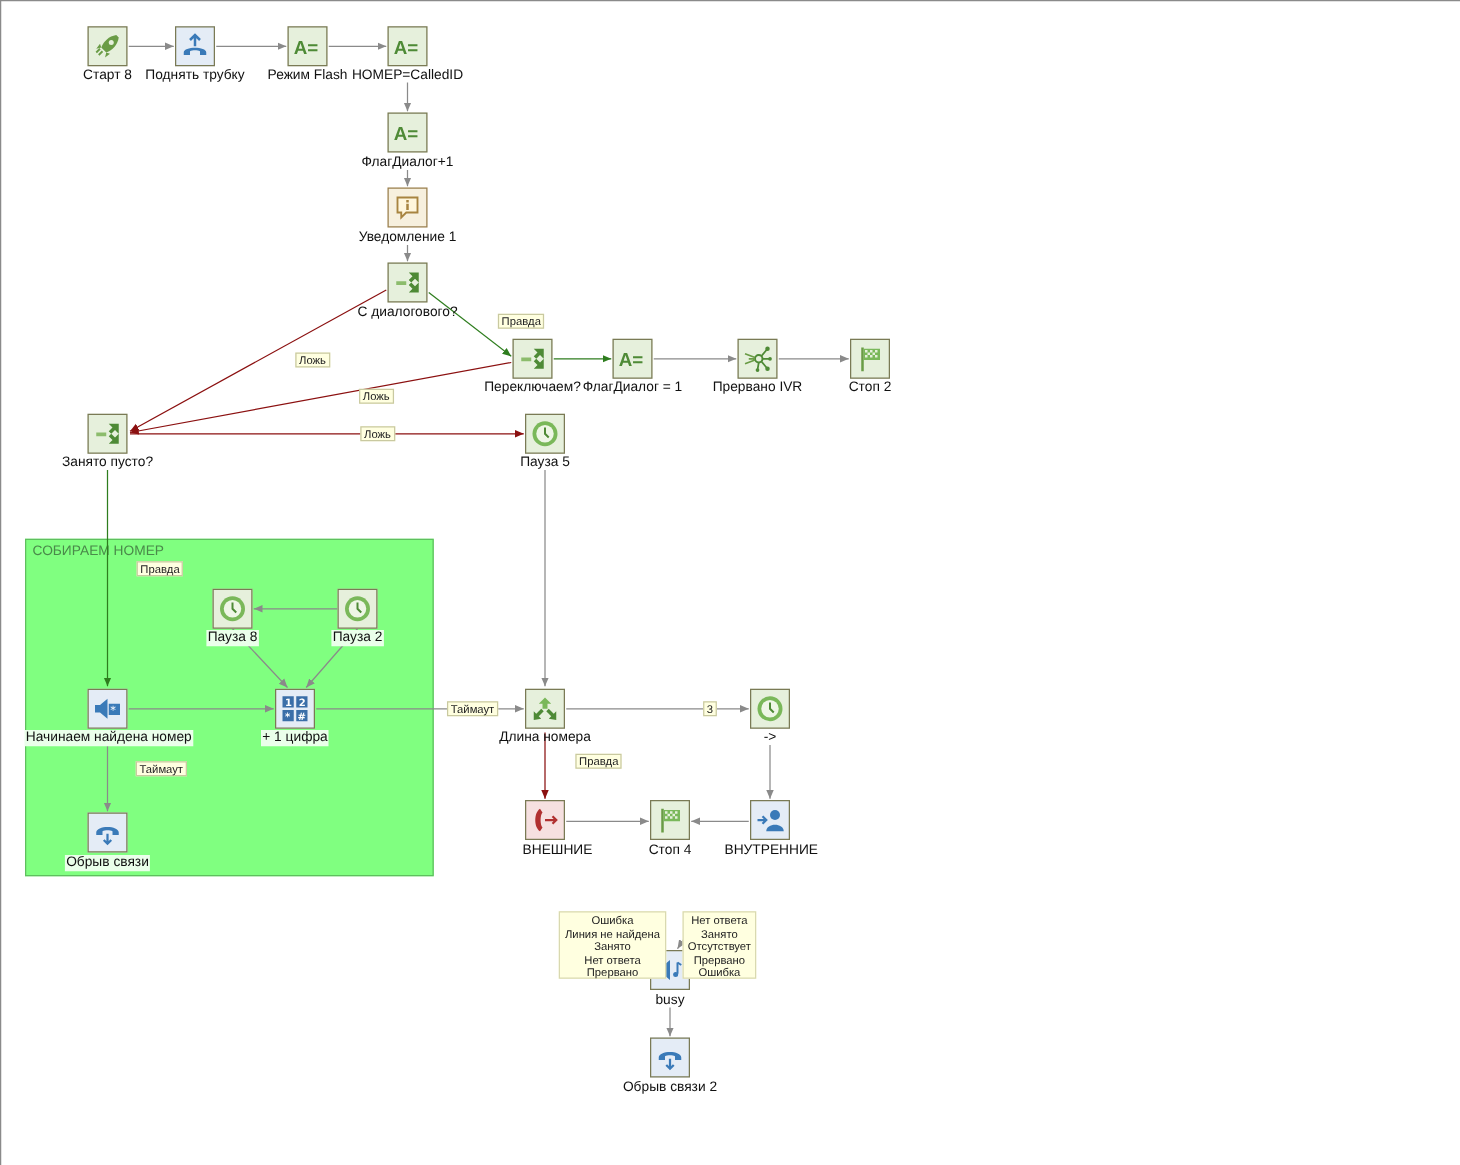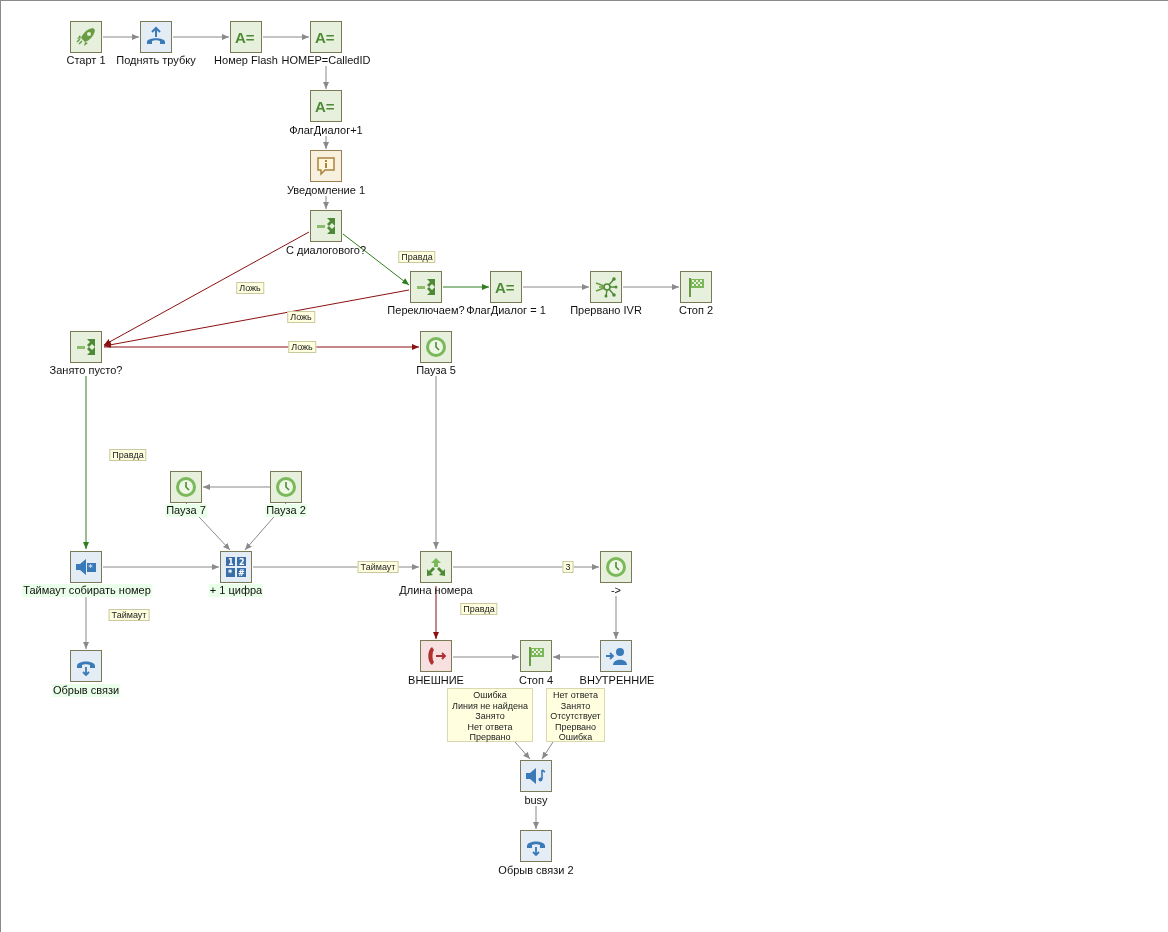--- a/index.html
+++ b/index.html
@@ -12,30 +12,33 @@
   svg#edges{position:absolute;left:0;top:0;}
   .node{position:absolute;width:32px;height:32px;box-sizing:border-box;border:1px solid #7a7a55;display:flex;align-items:center;justify-content:center;}
   .node svg{display:block;}
   .c-green{background:#e6f0dc;}
   .c-blue{background:#e4ecf6;}
   .c-yellow{background:#f7f0de;border-color:#9a8050;}
   .c-red{background:#f6e0e0;}
   .lbl{position:absolute;white-space:nowrap;transform:translateX(-50%);font-size:11px;line-height:13px;color:#111;}
   .in-group{background:#eaffea;padding:0 1px;}
   .elabel{position:absolute;transform:translate(-50%,-50%);background:#ffffe0;border:1px solid #c9c9a0;font-size:9px;line-height:10px;padding:0 2px;white-space:nowrap;color:#222;margin-left:43px;}
-  .note{position:absolute;background:#ffffe0;border:1px solid #d9d9b0;font-size:9px;line-height:10.5px;text-align:center;padding:1px 2px;box-sizing:border-box;color:#222;}
+  .note{position:absolute;background:#ffffe0;border:1px solid #d9d9b0;font-size:9px;line-height:10.5px;text-align:center;padding:1px 2px;box-sizing:border-box;color:#222;margin-top:41px;}
   .note div{white-space:nowrap;}
 </style>
 </head>
 <body>
 
 <div id="canvas">
   <div id="frame-top"></div>
   <div id="frame-left"></div>
 
+  <div id="group">
+    <div id="group-title">СОБИРАЕМ НОМЕР</div>
+  </div>
 
   <svg id="edges" width="1168" height="932">
     <defs>
       <marker id="ag" markerWidth="8" markerHeight="8" refX="7" refY="4" orient="auto">
           <path d="M0,1 L7,4 L0,7 z" fill="#8a8a8a"></path>
         </marker>
       <marker id="at" markerWidth="8" markerHeight="8" refX="7" refY="4" orient="auto">
           <path d="M0,1 L7,4 L0,7 z" fill="#2e7d1e"></path>
         </marker>
       <marker id="af" markerWidth="8" markerHeight="8" refX="7" refY="4" orient="auto">
@@ -80,36 +83,36 @@
   </svg>
 
   <div class="node c-green" style="left:70px;top:21px">
     <svg width="24" height="24" viewBox="0 0 24 24">
         <path d="M19 3 C13 4 9 8 7 13 L11 17 C16 15 20 11 21 5 Z" fill="#6a9c46"></path>
         <circle cx="15" cy="9" r="2" fill="#e6f0dc"></circle>
         <path d="M7 13 L3 14 L6 10 Z M11 17 L10 21 L14 18 Z" fill="#6a9c46"></path>
         <path d="M5 19 L8 16 M3 17 L6 14" stroke="#6a9c46" stroke-width="1.5"></path>
       </svg>
   </div>
-  <div class="lbl" style="left:86px;top:54px">Старт 1</div>
+  <div class="lbl" style="left:86px;top:54px">Старт 8</div>
 
   <div class="node c-blue" style="left:140px;top:21px">
     <svg width="24" height="24" viewBox="0 0 24 24">
         <path d="M3 17 C3 12 21 12 21 17 L21 19 L16 19 L16 16 C14 15 10 15 8 16 L8 19 L3 19 Z" fill="#3a7ab8"></path>
         <path d="M12 3 L12 12 M8 7 L12 3 L16 7" stroke="#3a7ab8" stroke-width="2" fill="none"></path>
       </svg>
   </div>
   <div class="lbl" style="left:156px;top:54px">Поднять трубку</div>
 
   <div class="node c-green" style="left:230px;top:21px">
     <svg width="24" height="18" viewBox="0 0 24 18">
         <text x="1" y="15" font-family="Liberation Sans, sans-serif" font-size="15" font-weight="bold" fill="#4e8a36">A=</text>
       </svg>
   </div>
-  <div class="lbl" style="left:246px;top:54px">Номер Flash</div>
+  <div class="lbl" style="left:246px;top:54px">Режим Flash</div>
 
   <div class="node c-green" style="left:310px;top:21px">
     <svg width="24" height="18" viewBox="0 0 24 18">
         <text x="1" y="15" font-family="Liberation Sans, sans-serif" font-size="15" font-weight="bold" fill="#4e8a36">A=</text>
       </svg>
   </div>
   <div class="lbl" style="left:326px;top:54px">НОМЕР=CalledID</div>
 
   <div class="node c-green" style="left:310px;top:90px">
     <svg width="24" height="18" viewBox="0 0 24 18">
@@ -201,39 +204,39 @@
   </div>
   <div class="lbl" style="left:436px;top:364px">Пауза 5</div>
 
   <div class="node c-green" style="left:170px;top:471px">
     <svg width="24" height="24" viewBox="0 0 24 24">
         <circle cx="12" cy="12" r="10" fill="#7ab85a"></circle>
         <circle cx="12" cy="12" r="7" fill="#eef6e6"></circle>
         <path d="M12 7 L12 12 L15 15" stroke="#4e8a36" stroke-width="1.6" fill="none"></path>
       </svg>
   </div>
-  <div class="lbl in-group" style="left:186px;top:504px">Пауза 7</div>
+  <div class="lbl in-group" style="left:186px;top:504px">Пауза 8</div>
 
   <div class="node c-green" style="left:270px;top:471px">
     <svg width="24" height="24" viewBox="0 0 24 24">
         <circle cx="12" cy="12" r="10" fill="#7ab85a"></circle>
         <circle cx="12" cy="12" r="7" fill="#eef6e6"></circle>
         <path d="M12 7 L12 12 L15 15" stroke="#4e8a36" stroke-width="1.6" fill="none"></path>
       </svg>
   </div>
   <div class="lbl in-group" style="left:286px;top:504px">Пауза 2</div>
 
   <div class="node c-blue" style="left:70px;top:551px">
     <svg width="24" height="24" viewBox="0 0 24 24">
         <path d="M2 9 L6 9 L12 4 L12 20 L6 15 L2 15 Z" fill="#3a7ab8"></path>
         <rect x="13" y="8" width="9" height="9" fill="#3a7ab8"></rect>
         <text x="14.2" y="16" font-family="DejaVu Sans, sans-serif" font-size="9" fill="#fff">*</text>
       </svg>
   </div>
-  <div class="lbl in-group" style="left:87px;top:584px">Таймаут собирать номер</div>
+  <div class="lbl in-group" style="left:87px;top:584px">Начинаем найдена номер</div>
 
   <div class="node c-blue" style="left:220px;top:551px">
     <svg width="24" height="24" viewBox="0 0 24 24">
         <rect x="2" y="2" width="9" height="9" fill="#3a6ea8"></rect>
         <rect x="13" y="2" width="9" height="9" fill="#3a6ea8"></rect>
         <rect x="2" y="13" width="9" height="9" fill="#3a6ea8"></rect>
         <rect x="13" y="13" width="9" height="9" fill="#3a6ea8"></rect>
         <g font-family="DejaVu Sans, sans-serif" font-size="8" font-weight="bold" fill="#fff">
           <text x="4" y="10">1</text>
           <text x="15" y="10">2</text>
@@ -269,21 +272,21 @@
       </svg>
   </div>
   <div class="lbl" style="left:616px;top:584px">-&gt;</div>
 
   <div class="node c-red" style="left:420px;top:640px">
     <svg width="24" height="24" viewBox="0 0 24 24">
         <path d="M8 3 C3 6 3 18 8 21 L10 18 C8 16 8 8 10 6 Z" fill="#b03030"></path>
         <path d="M12 12 L21 12 M18 9 L21 12 L18 15" stroke="#b03030" stroke-width="1.8" fill="none"></path>
       </svg>
   </div>
-  <div class="lbl" style="left:436px;top:674px">ВНЕШНИЕ</div>
+  <div class="lbl" style="left:446px;top:674px">ВНЕШНИЕ</div>
 
   <div class="node c-green" style="left:520px;top:640px">
     <svg width="24" height="24" viewBox="0 0 24 24">
         <rect x="5" y="3" width="2" height="19" fill="#6a9c46"></rect>
         <rect x="7" y="4" width="13" height="9" fill="#7ab85a"></rect>
         <g fill="#e6f0dc">
           <rect x="8" y="5" width="2" height="2"></rect>
           <rect x="12" y="5" width="2" height="2"></rect>
           <rect x="16" y="5" width="2" height="2"></rect>
           <rect x="10" y="7" width="2" height="2"></rect>

